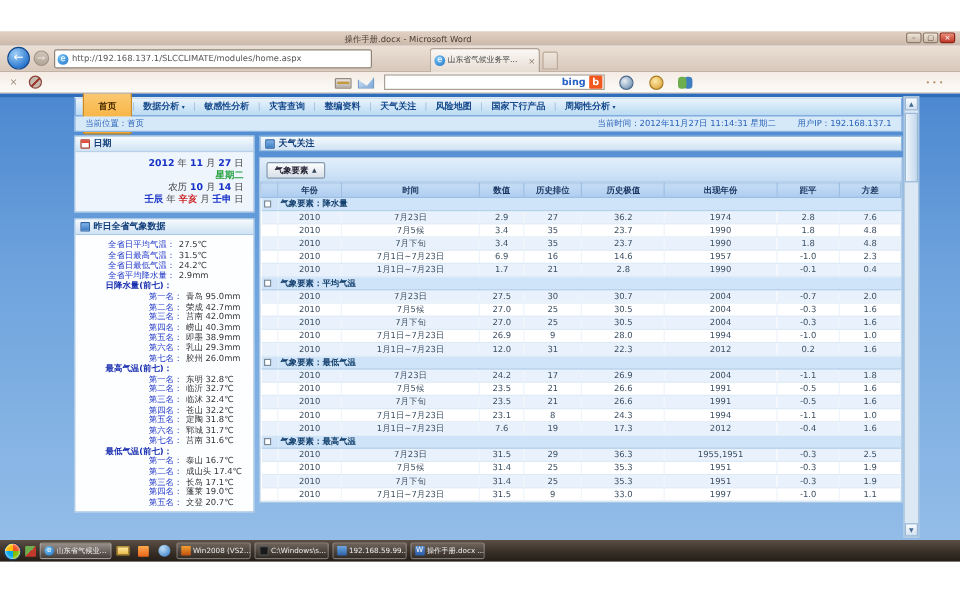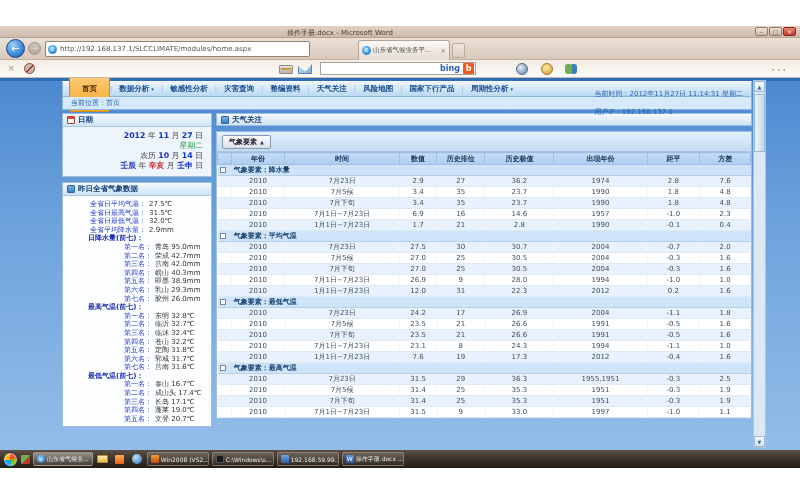--- a/index.html
+++ b/index.html
@@ -46,21 +46,21 @@
     background:linear-gradient(#f4ece4,#fdfbf8); border-bottom:1px solid #c9bcae; }
   .ab-x { position:absolute; left:8px; top:4px; font-size:8px; color:#98897b; }
   .ab-blocked { position:absolute; left:24px; top:3px; width:11px; height:11px; border-radius:50%;
     background:linear-gradient(135deg,#c5b8ac 45%, #a03a2e 45%, #a03a2e 58%, #c5b8ac 58%); border:1px solid #8c4036; }
   .ab-card { position:absolute; left:279px; top:5px; width:14px; height:9px; border-radius:1px;
     background:linear-gradient(#e8e4df,#b6aea6); border:1px solid #948a7f; }
   .ab-card::after { content:""; position:absolute; left:1px; top:2px; width:10px; height:2px; background:#c59a3f; }
   .ab-mail { position:absolute; left:298px; top:4px; width:14px; height:10px;
     background:linear-gradient(135deg,#cfe2f6,#7aa8d8); border:1px solid #5f88b8;
     clip-path:polygon(0 20%, 55% 75%, 100% 0, 100% 100%, 0 100%); }
-  .ab-search { position:absolute; left:320px; top:2px; width:156px; height:13px; background:#fff;
+  .ab-search { position:absolute; left:320px; top:2px; width:184px; height:13px; background:#fff;
     border:1px solid #a9a195; display:flex; align-items:center; justify-content:flex-end; padding:0 1px; }
   .bing-logo { font-size:8px; font-weight:bold; color:#2461c4; margin-right:3px; }
   .bing-btn { width:11px; height:11px; background:#f2571d; color:#fff; font-size:8px; font-weight:bold;
     line-height:11px; text-align:center; border-radius:1px; }
   .ab-cam { position:absolute; left:516px; top:3px; width:12px; height:12px; border-radius:50%;
     background:radial-gradient(circle at 35% 35%, #e8eef4, #5c81a8); border:1px solid #4c688c; }
   .ab-bell { position:absolute; left:541px; top:3px; width:12px; height:12px; border-radius:50%;
     background:radial-gradient(circle at 40% 35%, #ffe9a8, #d49a28); border:1px solid #a87a20; }
   .ab-people { position:absolute; left:565px; top:4px; width:7px; height:10px; border-radius:3px;
     background:#6fae4e; box-shadow:5px 0 0 #3f7fc0; }
@@ -84,37 +84,37 @@
   .nav-bar { position:relative; height:16px; background:linear-gradient(#eaf4fd,#badaf2);
     border:1px solid #8cb4e0; border-top:1px solid #fff; display:flex; align-items:center; padding-left:6px; }
   .nav-item { font-size:7.5px; font-weight:bold; color:#174a8c; padding:1px 7px; white-space:nowrap; }
   .nav-item.active { background:linear-gradient(#fdd38b,#f5a828); border:1px solid #cf8a1f; border-radius:2px;
     color:#4a2c00; padding:17px 12px; }
   .nav-sep { color:#96b6d8; font-size:7px; }
   .nav-caret { font-size:5px; color:#174a8c; margin-left:2px; }
 
   .info-bar { position:relative; height:13px; background:#d6e9f9; border:1px solid #8cb4e0; border-top:none;
     font-size:7px; color:#2a62b8; display:flex; align-items:center; padding:0 8px; }
-  .info-right { margin-left:auto; display:flex; gap:8px;flex-direction:column; }
+  .info-right { margin-left:auto; display:flex; gap:18px; }
 
   .body-row { display:flex; gap:4px; margin-top:3px; align-items:flex-start; }
 
   .panel { border:1px solid #9cbede; background:#fdfeff; }
   .panel-hd { height:13px; background:linear-gradient(#f5fafd,#cfe2f4); border-bottom:1px solid #aac8e6;
     display:flex; align-items:center; padding:0 4px; gap:3px; font-size:7.5px; font-weight:bold; color:#123f7a; }
   .p-ico { width:8px; height:8px; flex:0 0 auto; border-radius:1px; }
   .ico-cal { background:linear-gradient(#e84b3c 40%, #fff 40%); border:1px solid #b2402f; }
   .ico-data { background:linear-gradient(#7fb3e8,#3a7cc4); border:1px solid #2a62a4; }
 
   .sidebar { width:150px; flex:0 0 auto; display:flex; flex-direction:column; gap:5px; }
   .date-body { padding:4px 8px 5px 4px; text-align:right; font-size:7.8px; line-height:10px;
     background:#eef5fc; }
   .seg-num { color:#1530c8; font-weight:bold; }
   .seg-plain { color:#444; }
-  .seg-green { color:#1f9e3a; font-weight:normal; }
+  .seg-green { color:#1f9e3a; font-weight:bold; }
   .seg-red { color:#cc2222; font-weight:bold; }
 
   .weather-body { padding:4px 3px 3px 3px; font-size:7px; line-height:8.6px; background:#fdfeff; }
   .stat { display:flex; }
   .stat .lbl { flex:0 0 80px; text-align:right; color:#2138c8; }
   .stat .val { margin-left:3px; color:#333; }
   .grp-title { padding-left:22px; font-weight:bold; color:#1a2fb0; }
   .rank { display:flex; }
   .rank .rlbl { flex:0 0 86px; text-align:right; color:#2138c8; }
   .rank .rval { margin-left:3px; color:#333; }
@@ -292,21 +292,21 @@
                 <div class="stat">
                   <span class="lbl">全省日平均气温：</span>
                   <span class="val">27.5℃</span>
                 </div>
                 <div class="stat">
                   <span class="lbl">全省日最高气温：</span>
                   <span class="val">31.5℃</span>
                 </div>
                 <div class="stat">
                   <span class="lbl">全省日最低气温：</span>
-                  <span class="val">32.0℃</span>
+                  <span class="val">24.2℃</span>
                 </div>
                 <div class="stat">
                   <span class="lbl">全省平均降水量：</span>
                   <span class="val">2.9mm</span>
                 </div>
                 <div class="grp-title">日降水量(前七)：</div>
                 <div class="rank">
                   <span class="rlbl">第一名：</span>
                   <span class="rval">青岛 95.0mm</span>
                 </div>

